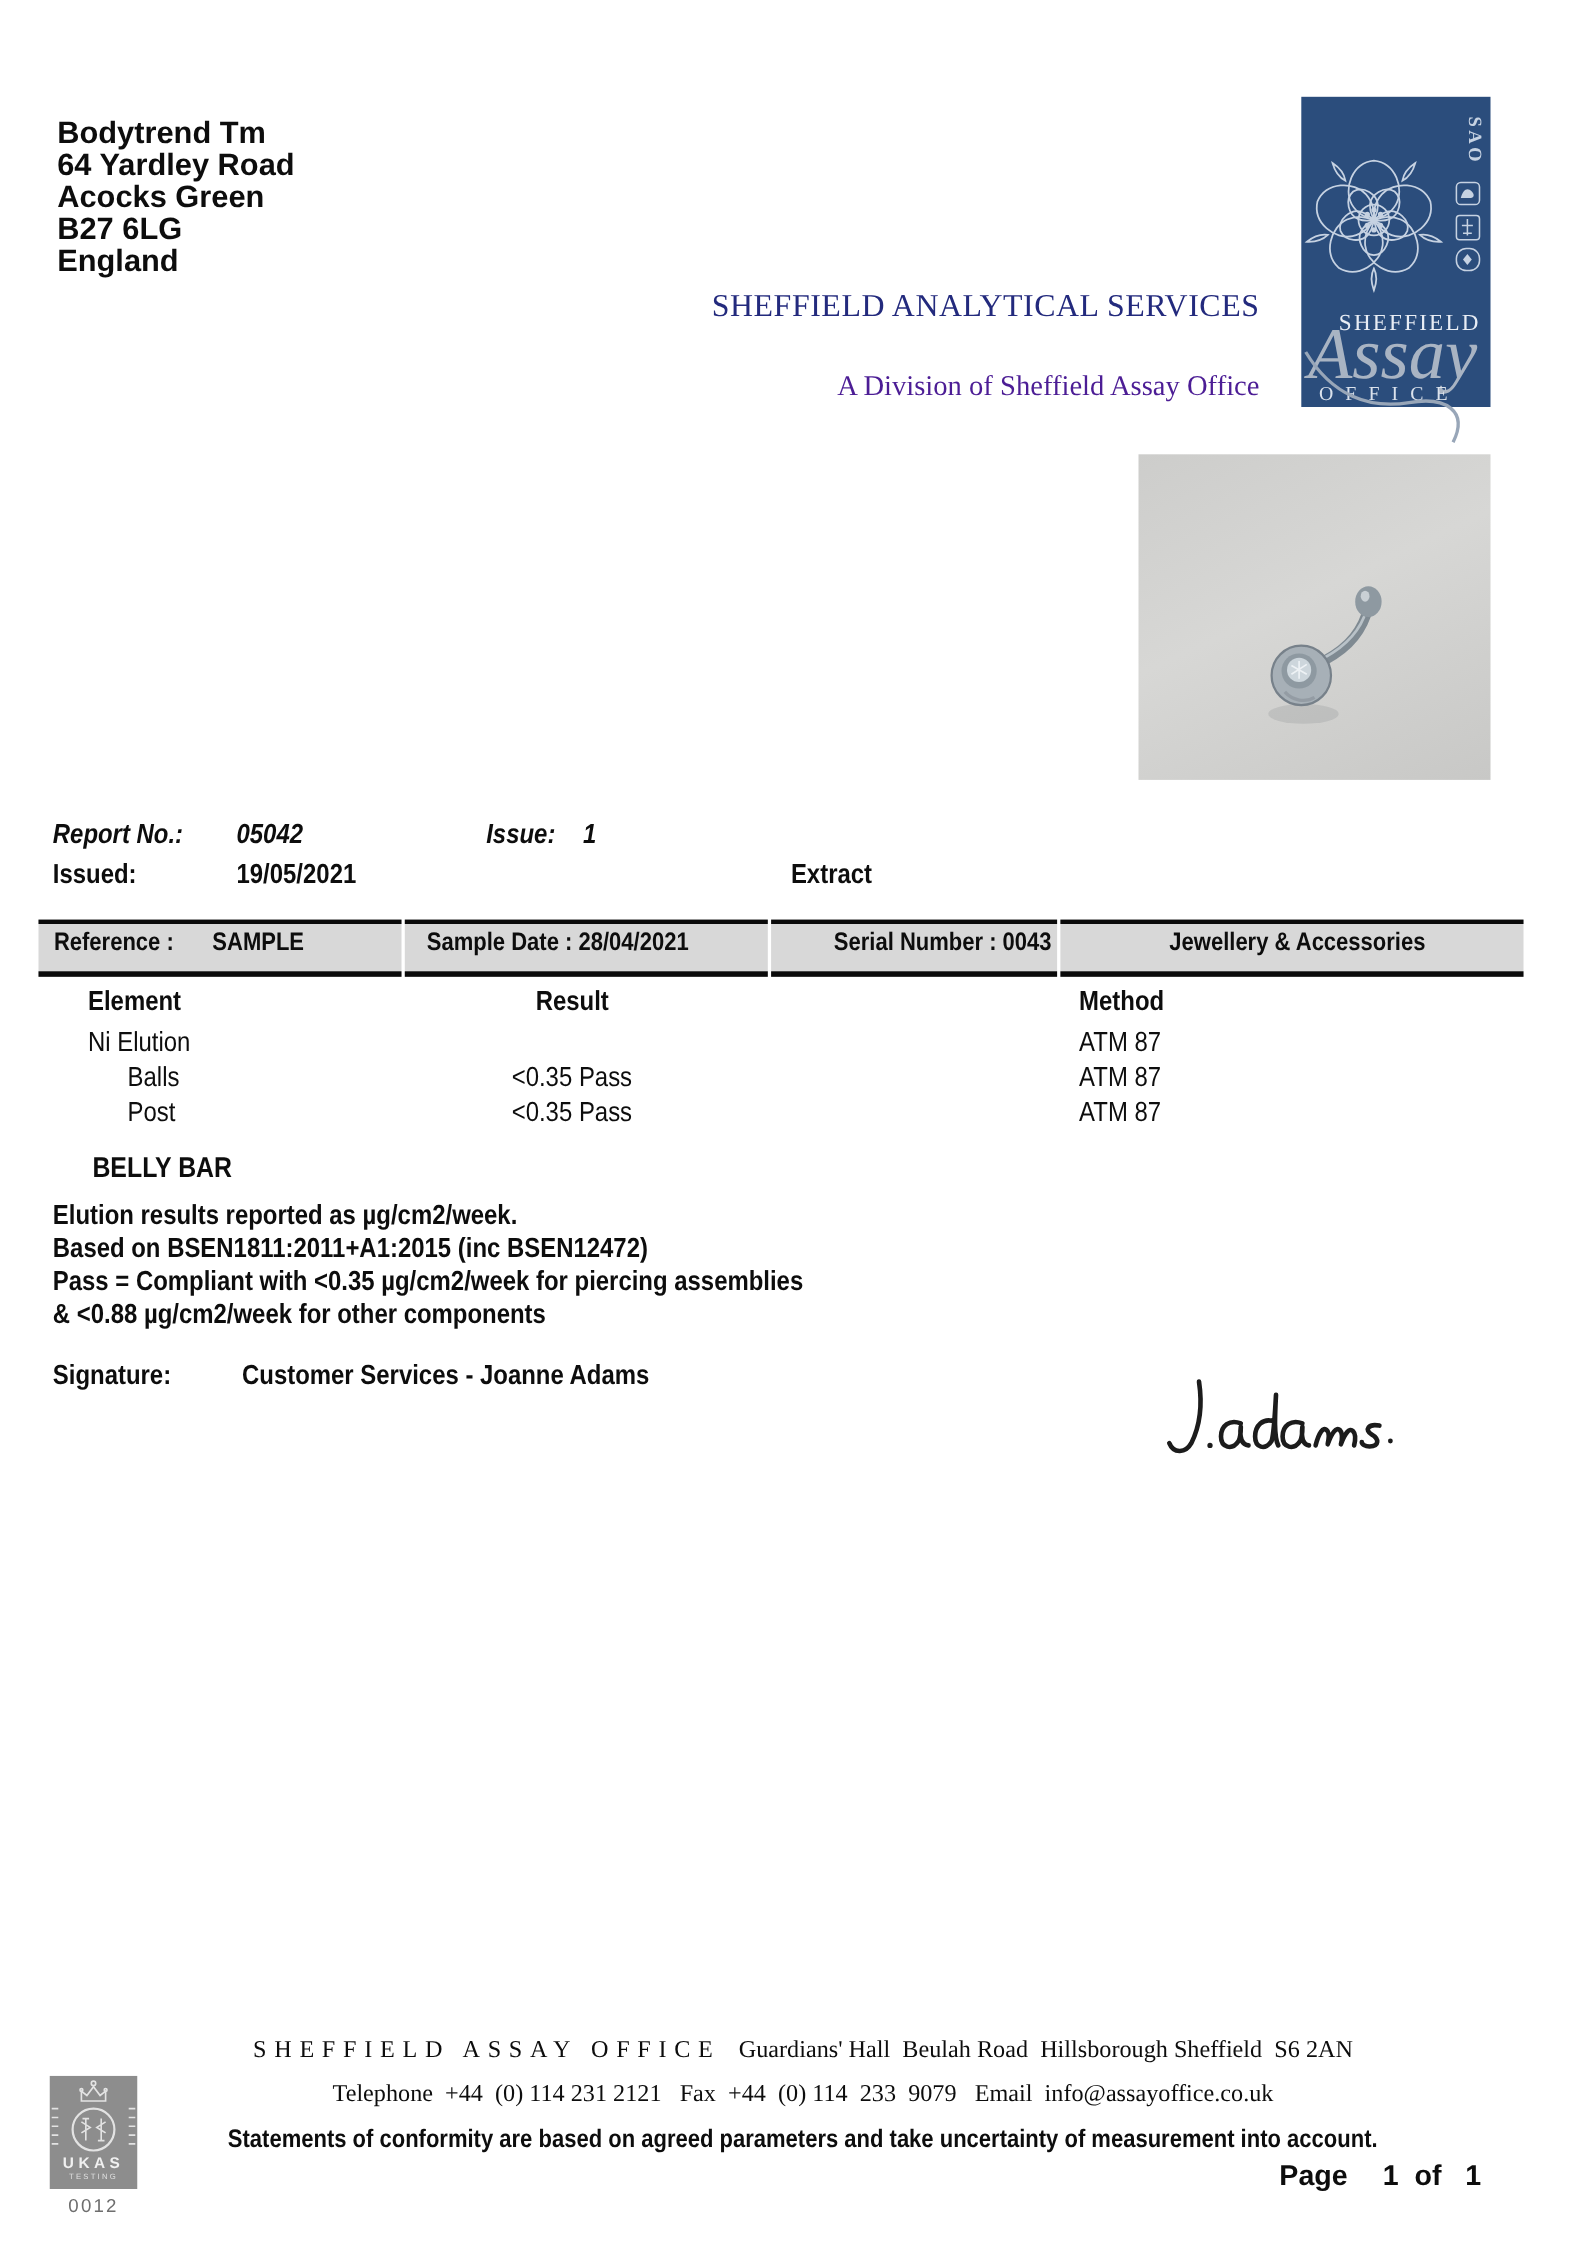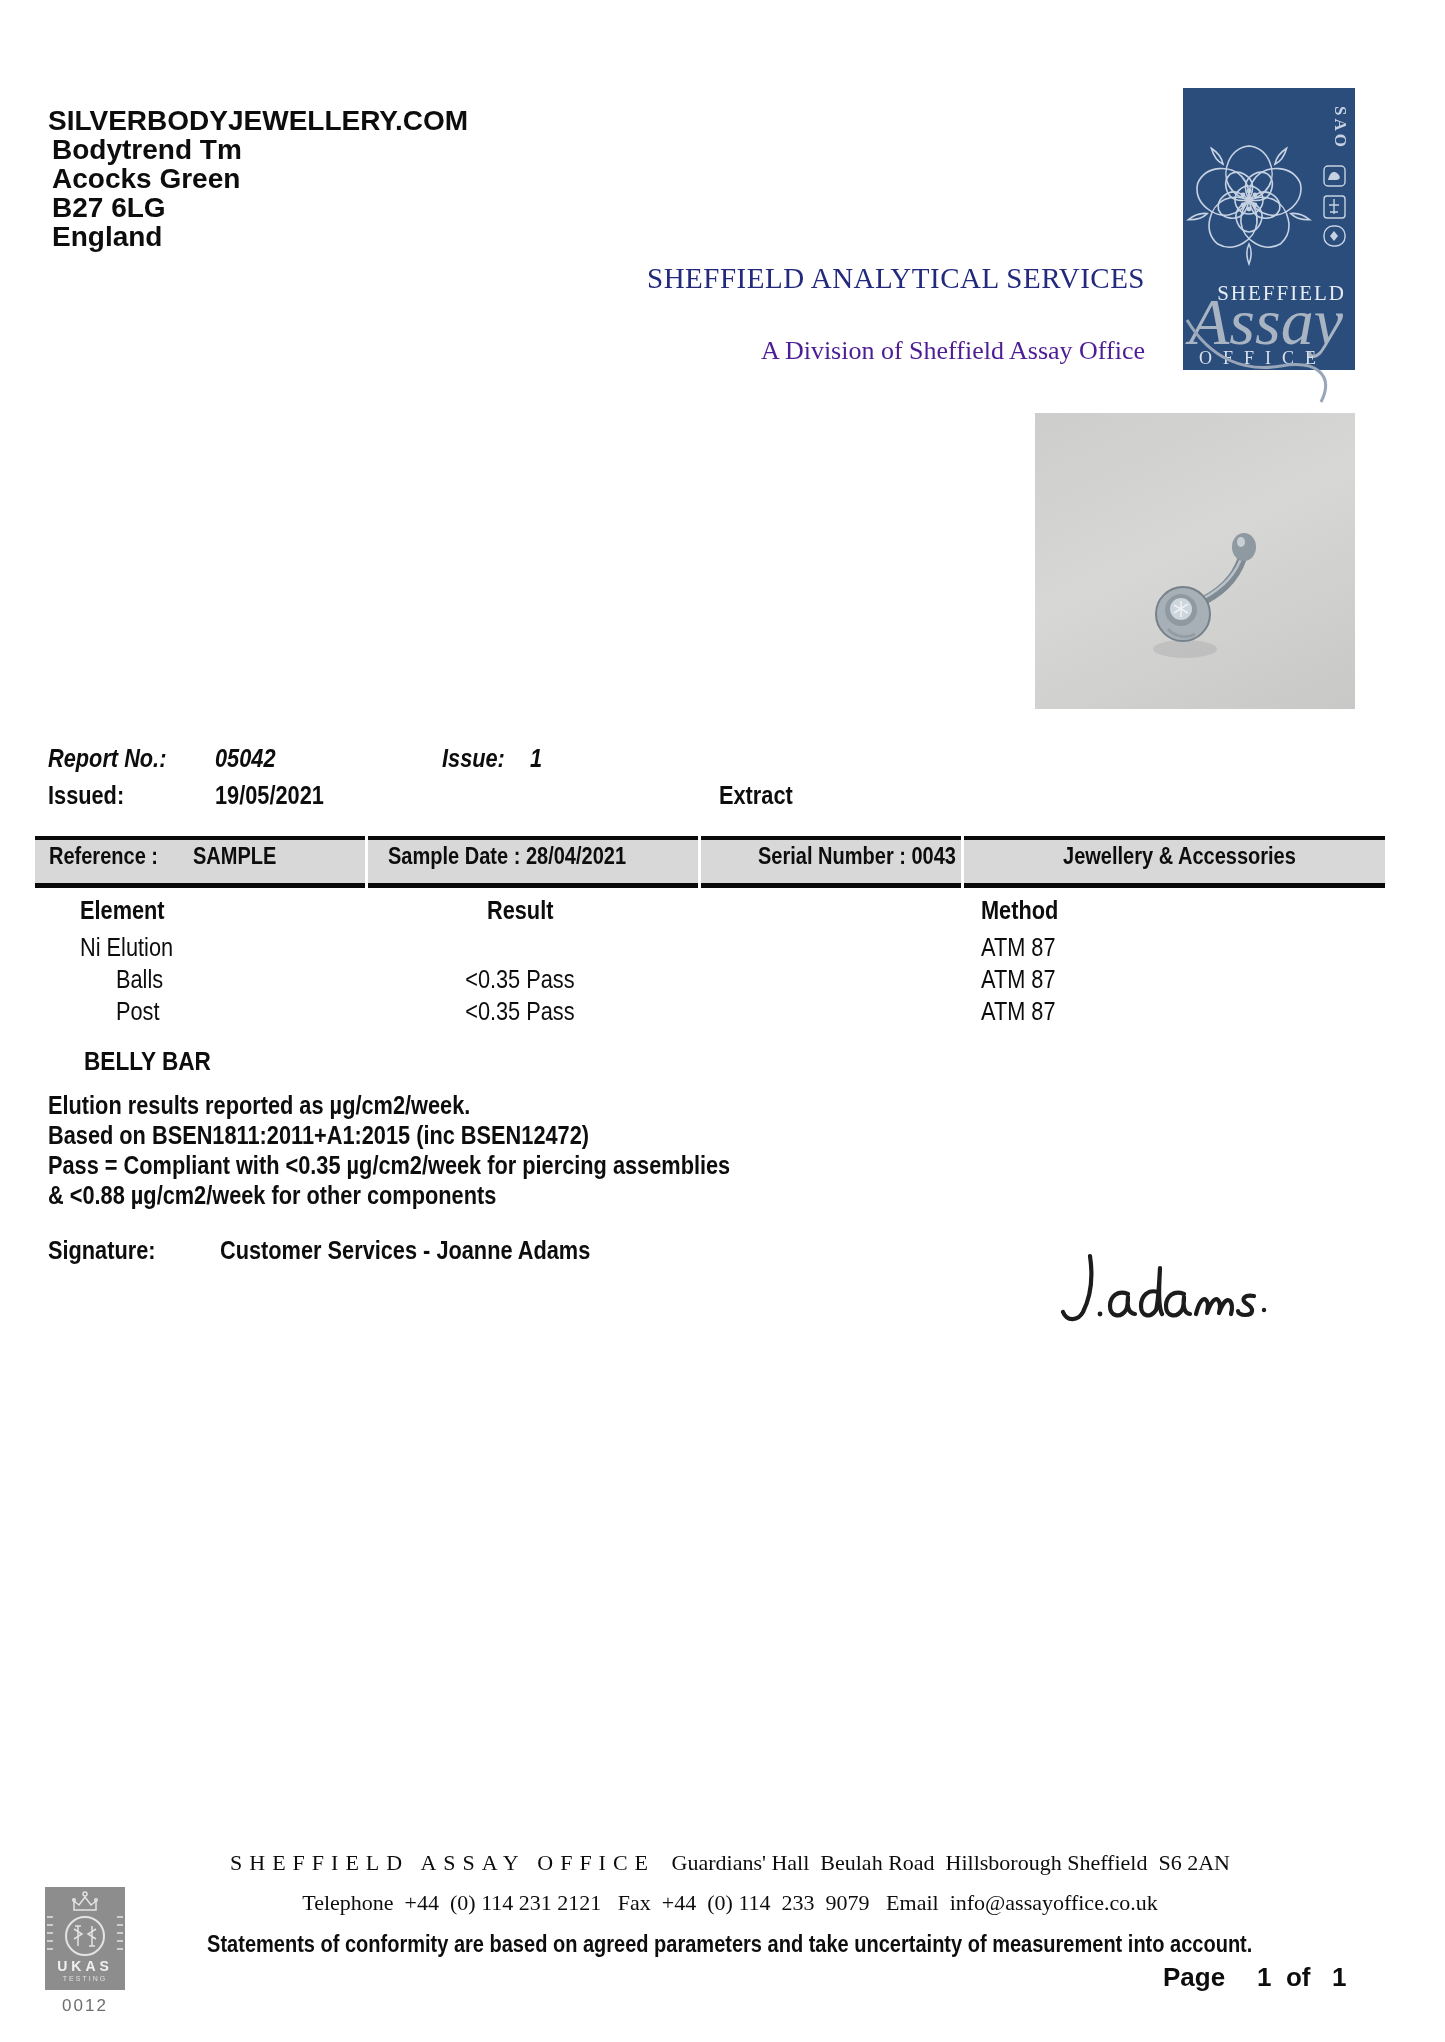--- a/index.html
+++ b/index.html
@@ -47,22 +47,22 @@
            background:linear-gradient(155deg,#cdcdcb 0%,#d7d7d5 45%,#c8c8c6 100%); }
 
   .ukas-num { left:45px; top:1996px; width:80px; text-align:center; font-size:17px; color:#6e6e6e; letter-spacing:2px; }
 </style>
 </head>
 <body>
 
 <div class="page">
 
   <div class="abs addr">
-    <div>SILVERBODYJEWELLERY.COM</div>
     <div style="margin-left:4px">Bodytrend Tm</div>
+    <div style="margin-left:4px">64 Yardley Road</div>
     <div style="margin-left:4px">Acocks Green</div>
     <div style="margin-left:4px">B27 6LG</div>
     <div style="margin-left:4px">England</div>
   </div>
 
   <div class="abs serif svc-title">SHEFFIELD ANALYTICAL SERVICES</div>
   <div class="abs serif svc-sub">A Division of Sheffield Assay Office</div>
 
   <div class="abs" style="left:1183px; top:88px; width:172px; height:300px;">
     <svg width="172" height="300" viewBox="0 0 172 300" style="overflow:visible">

